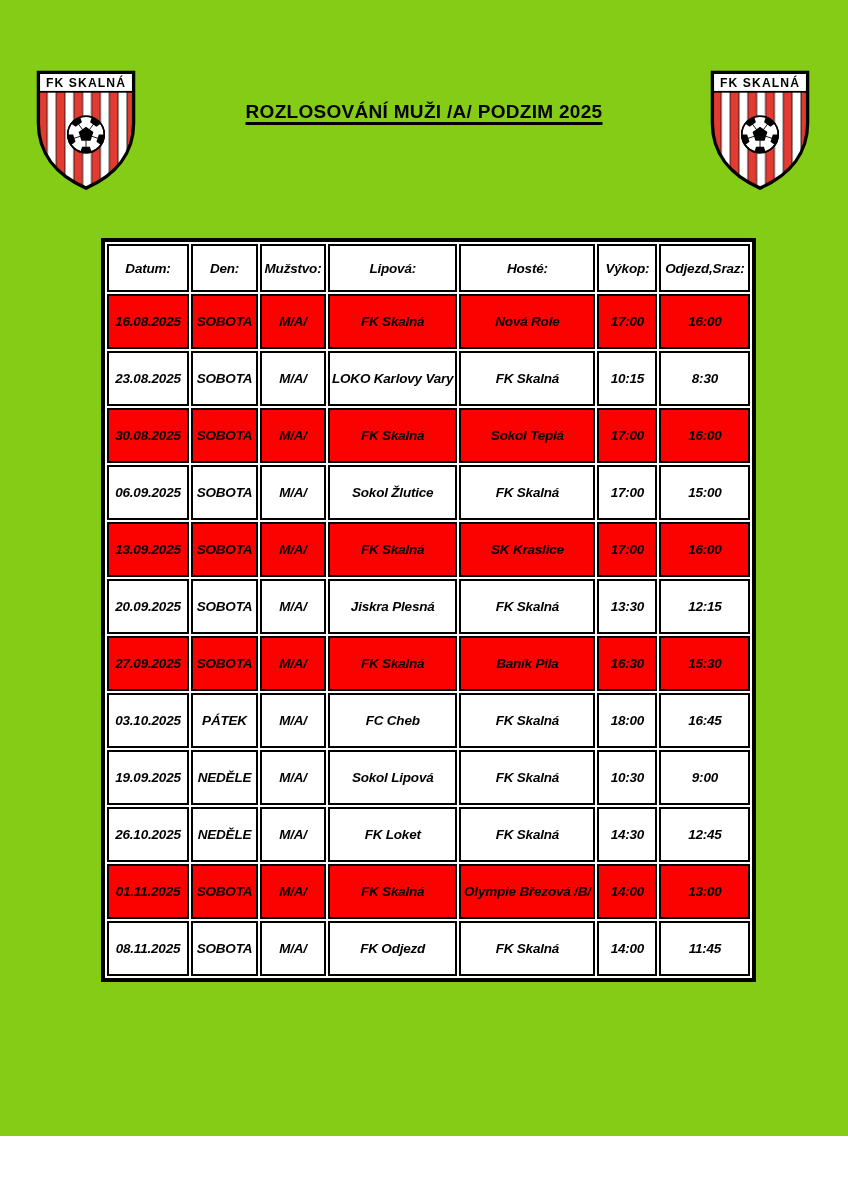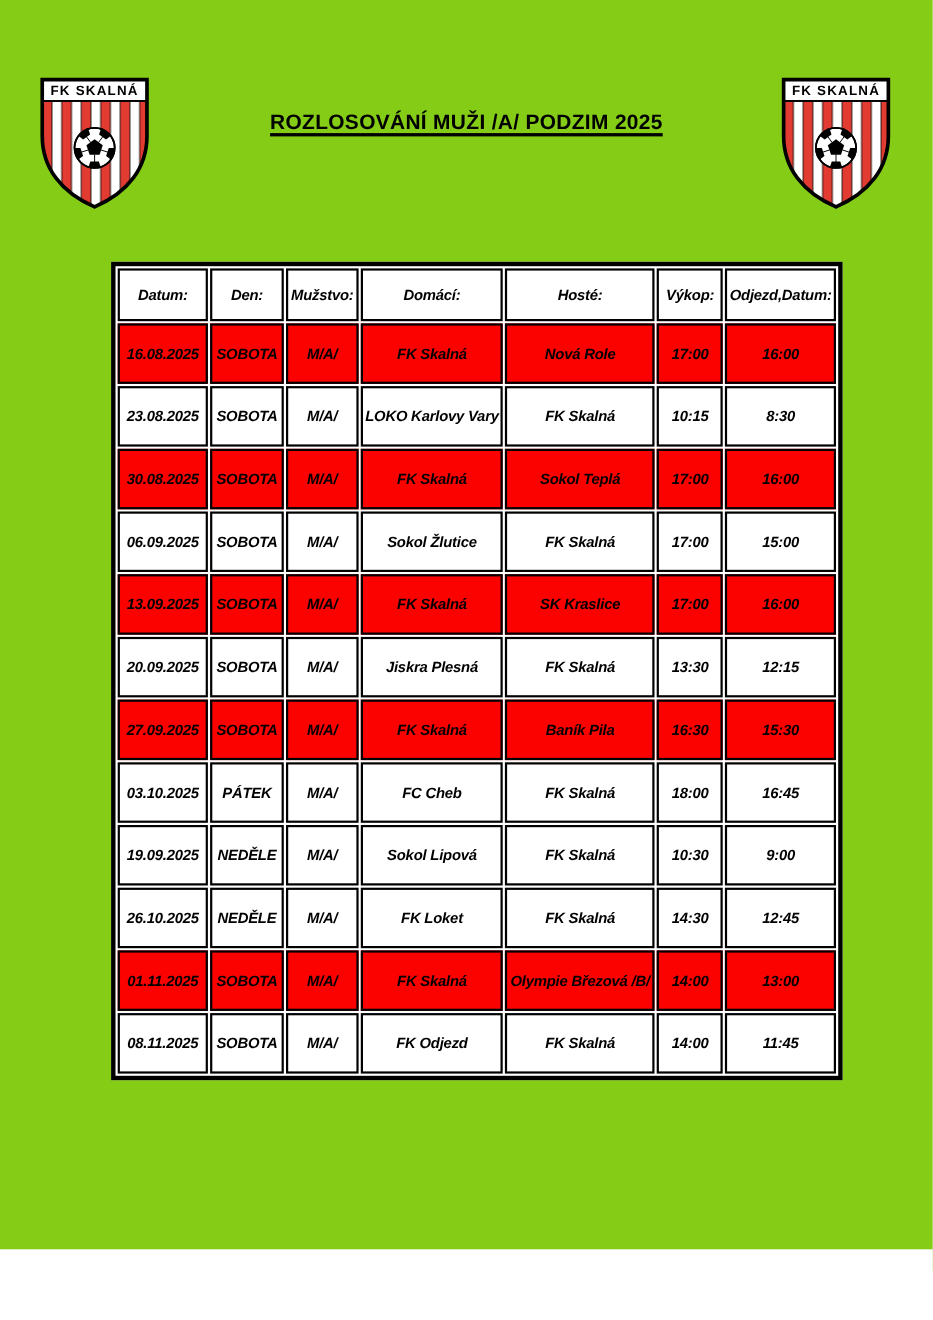--- a/index.html
+++ b/index.html
@@ -150,24 +150,24 @@
           <col class="c3">
           <col class="c4">
           <col class="c5">
           <col class="c6">
       </colgroup>
       <thead>
         <tr>
             <th>Datum:</th>
             <th>Den:</th>
             <th>Mužstvo:</th>
-            <th>Domácí:</th>
+            <th>Lipová:</th>
             <th>Hosté:</th>
             <th>Výkop:</th>
-            <th>Odjezd,Datum:</th>
+            <th>Odjezd,Sraz:</th>
           </tr>
       </thead>
       <tbody>
           <tr class="hl">
             <td>16.08.2025</td>
             <td>SOBOTA</td>
             <td>M/A/</td>
             <td>FK Skalná</td>
             <td>Nová Role</td>
             <td>17:00</td>

